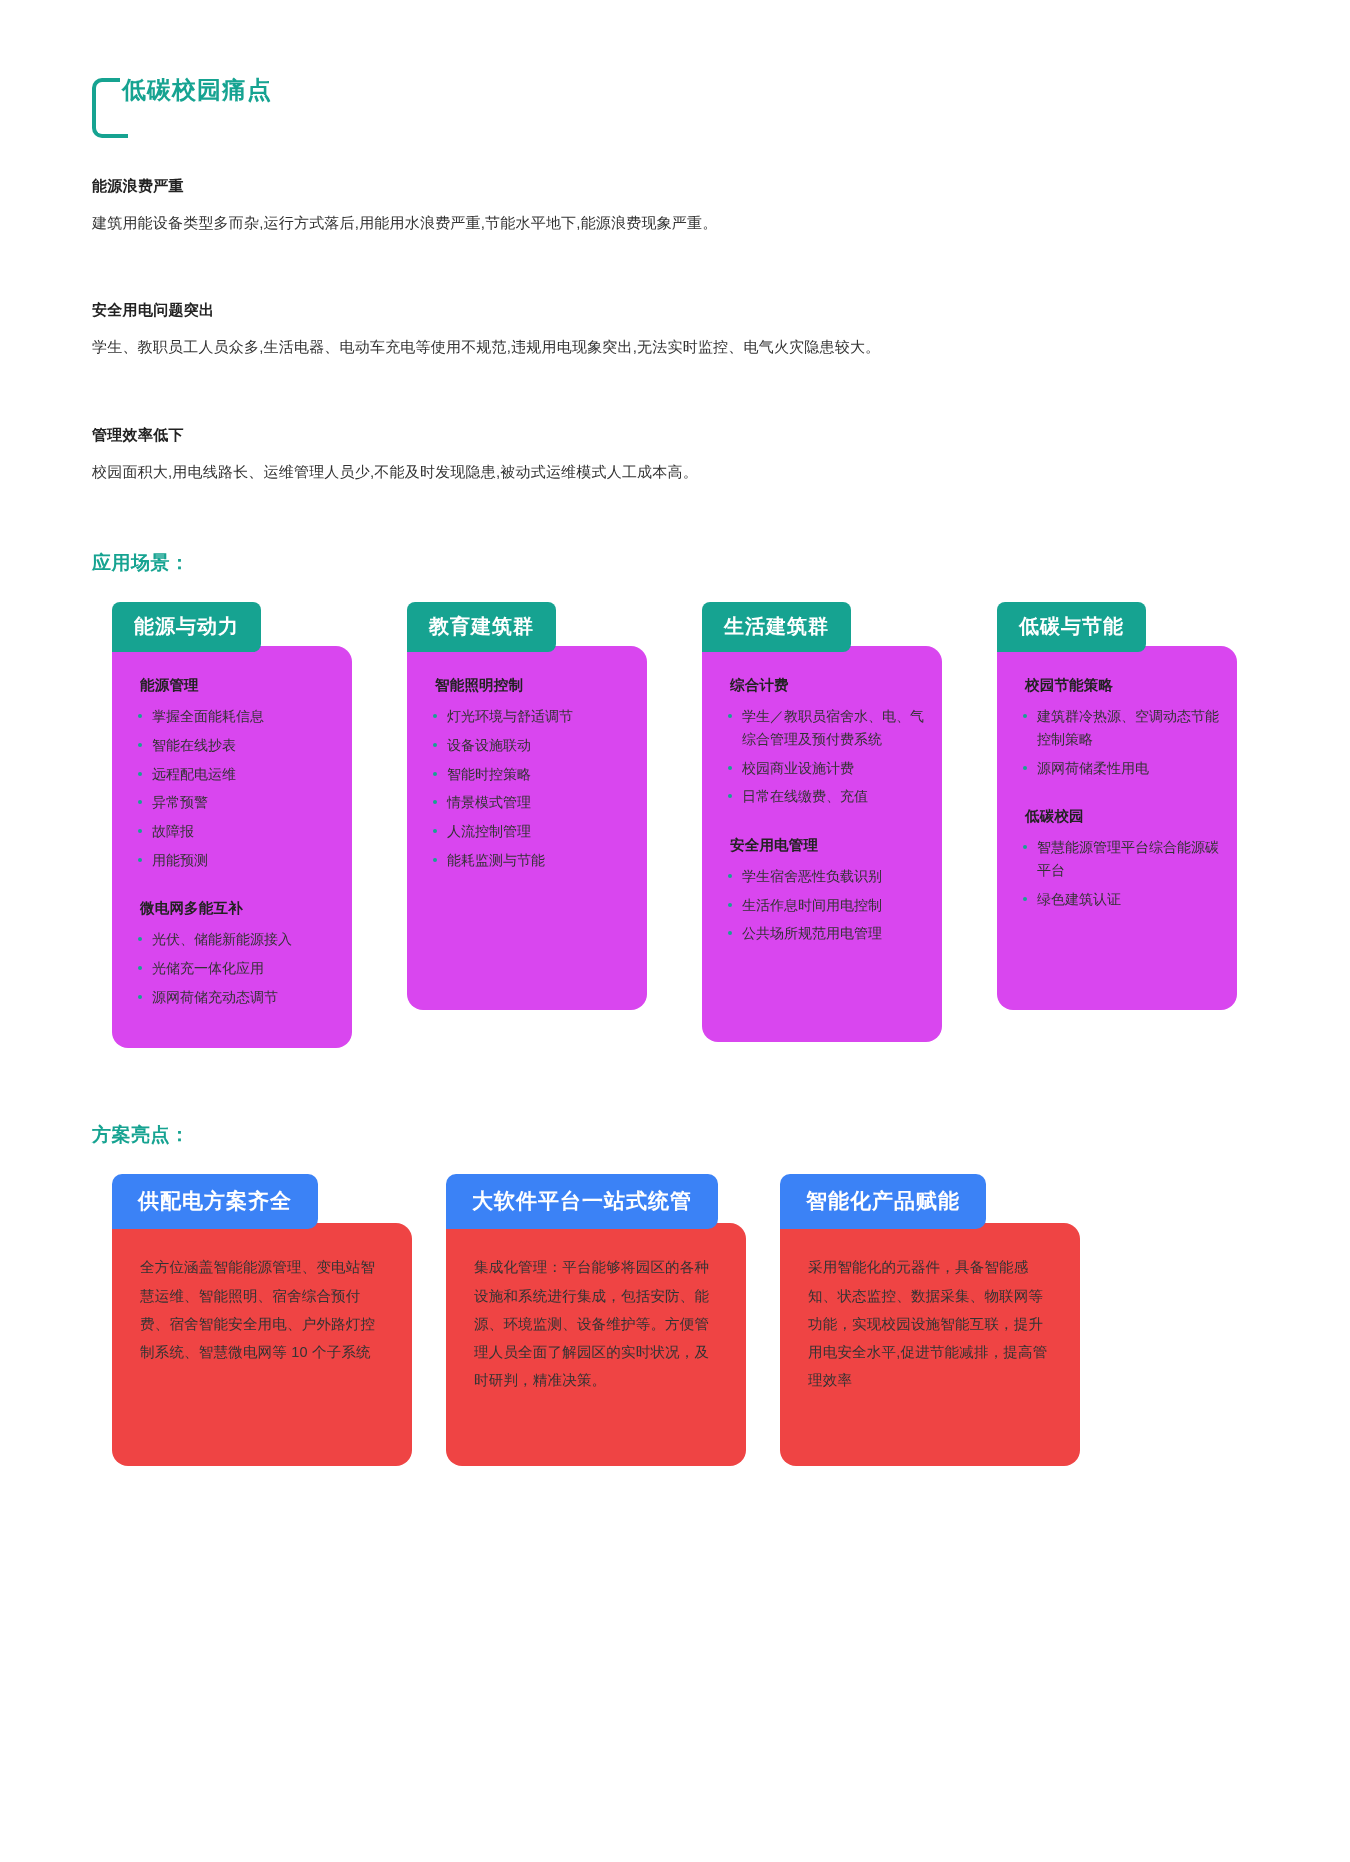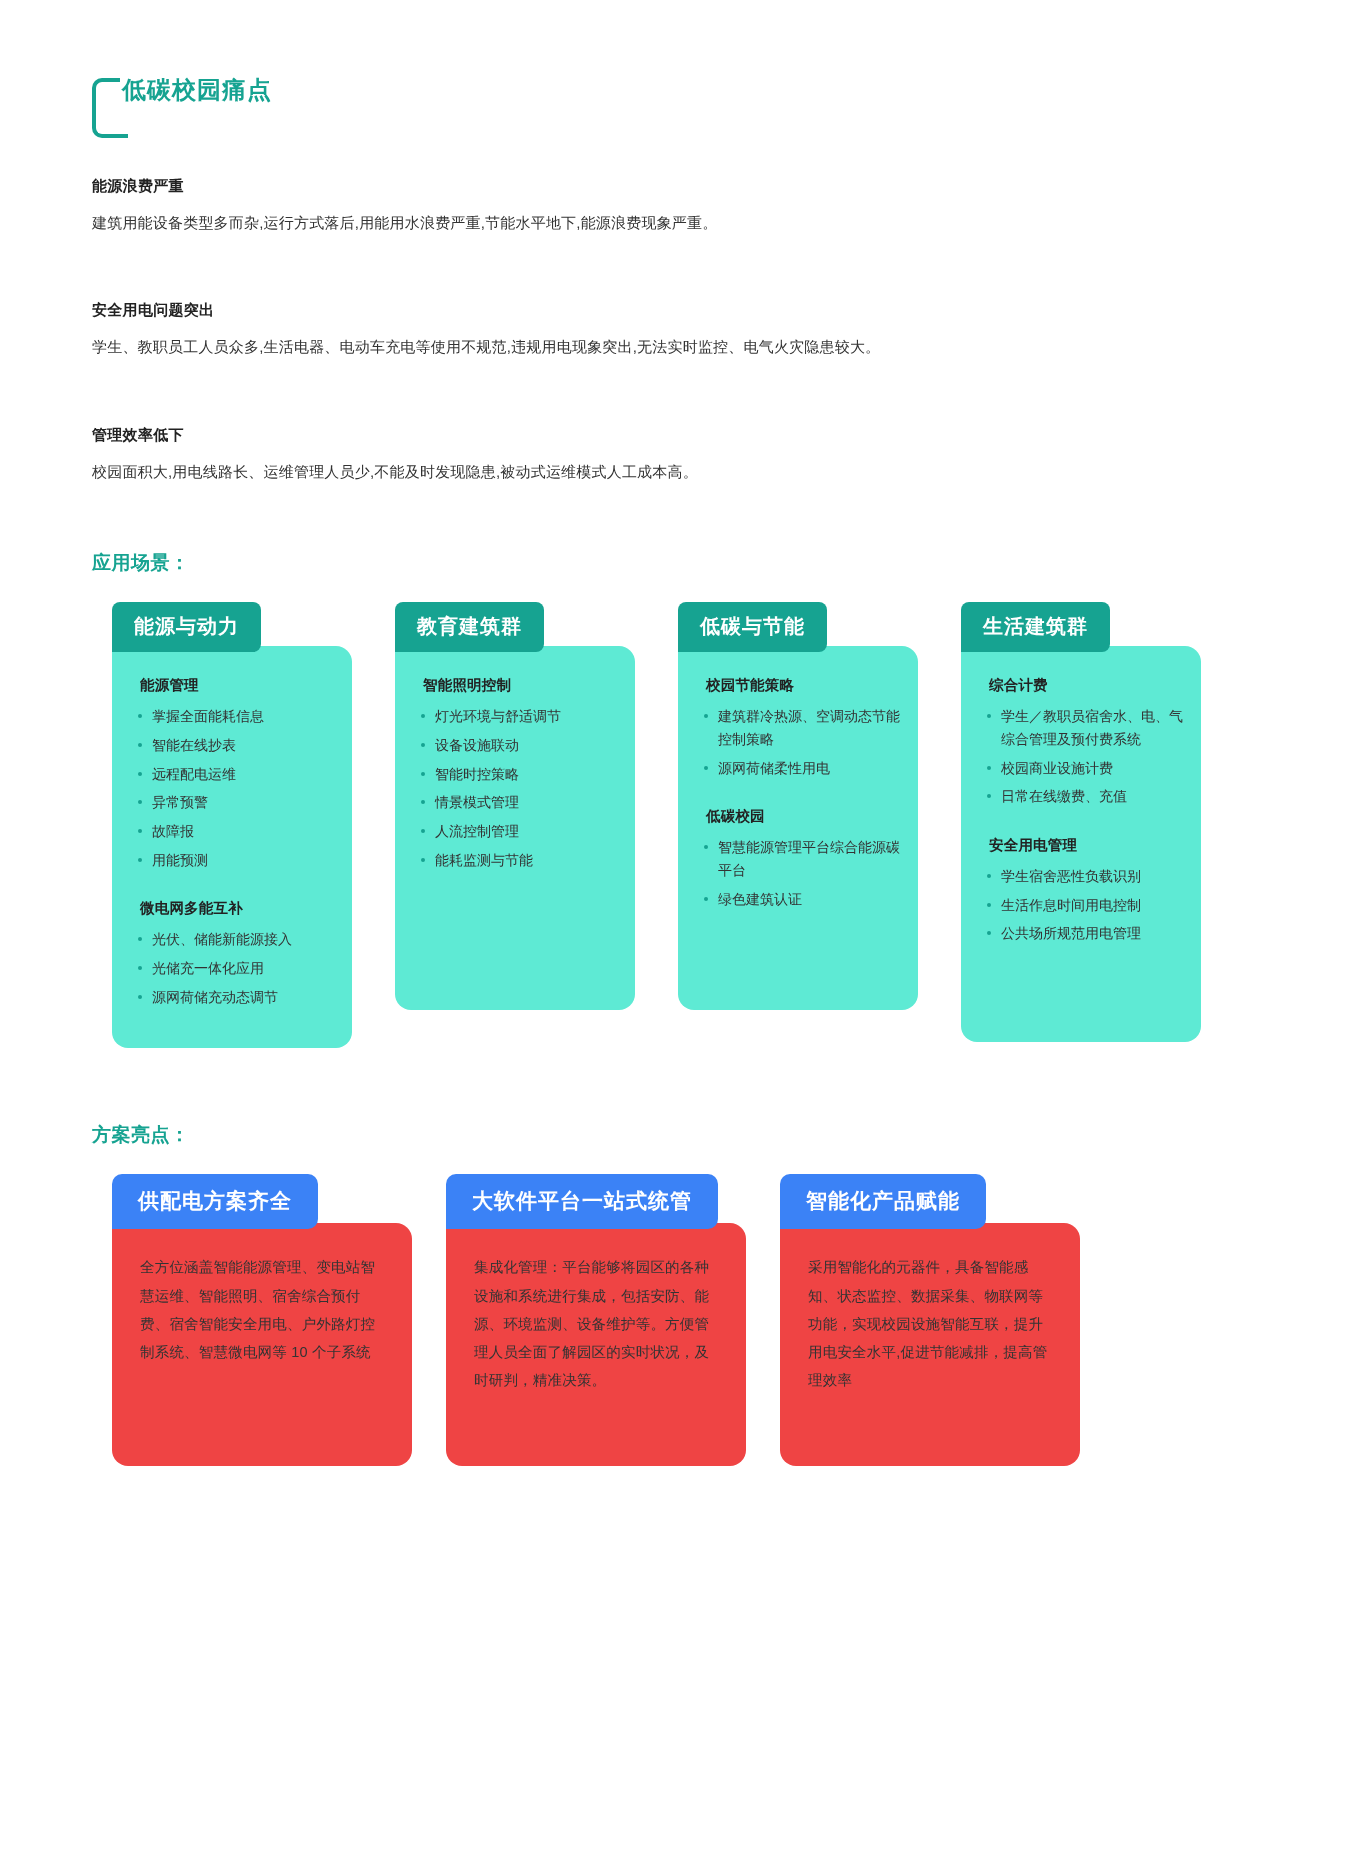--- a/index.html
+++ b/index.html
@@ -87,41 +87,41 @@
     font-weight: bold;
     color: #16a391;
     margin: 36px 0 26px 92px;
     letter-spacing: .5px;
   }
 
   
   .scene-row {
     margin: 0 0 0 112px;
     display: flex;
-    gap: 43px;
+    gap: 55px;
     align-items: flex-start;
   }
   .scene-card {
     width: 240px;
     position: relative;
   }
   .scene-tab {
     display: inline-block;
     background: #16a391;
     color: #ffffff;
     font-size: 20px;
     font-weight: bold;
     padding: 11px 22px 12px 22px;
     border-radius: 8px 8px 8px 0;
     letter-spacing: 1px;
     position: relative;
     z-index: 3;
   }
   .scene-body {
-    background: #5eead4;
+    background: #d946ef;
     border-radius: 0 16px 16px 16px;
     margin-top: -6px;
     padding: 30px 16px 34px 22px;
     min-height: 300px;
     position: relative;
     z-index: 1;
   }
   .scene-card.tall .scene-body { min-height: 332px; }
   .grp-title {
     font-size: 14.5px;
@@ -257,54 +257,54 @@
           <li>灯光环境与舒适调节</li>
           <li>设备设施联动</li>
           <li>智能时控策略</li>
           <li>情景模式管理</li>
           <li>人流控制管理</li>
           <li>能耗监测与节能</li>
         </ul>
       </div>
     </div>
 
+    <div class="scene-card tall">
+      <div class="scene-tab">生活建筑群</div>
+      <div class="scene-body">
+        <div class="grp-title">综合计费</div>
+        <ul class="bullets">
+          <li>学生／教职员宿舍水、电、气综合管理及预付费系统</li>
+          <li>校园商业设施计费</li>
+          <li>日常在线缴费、充值</li>
+        </ul>
+        <div class="grp-title spaced">安全用电管理</div>
+        <ul class="bullets">
+          <li>学生宿舍恶性负载识别</li>
+          <li>生活作息时间用电控制</li>
+          <li>公共场所规范用电管理</li>
+        </ul>
+      </div>
+    </div>
+
     <div class="scene-card">
       <div class="scene-tab">低碳与节能</div>
       <div class="scene-body">
         <div class="grp-title">校园节能策略</div>
         <ul class="bullets">
           <li>建筑群冷热源、空调动态节能控制策略</li>
           <li>源网荷储柔性用电</li>
         </ul>
         <div class="grp-title spaced">低碳校园</div>
         <ul class="bullets">
           <li>智慧能源管理平台综合能源碳平台</li>
           <li>绿色建筑认证</li>
         </ul>
       </div>
     </div>
 
-    <div class="scene-card tall">
-      <div class="scene-tab">生活建筑群</div>
-      <div class="scene-body">
-        <div class="grp-title">综合计费</div>
-        <ul class="bullets">
-          <li>学生／教职员宿舍水、电、气综合管理及预付费系统</li>
-          <li>校园商业设施计费</li>
-          <li>日常在线缴费、充值</li>
-        </ul>
-        <div class="grp-title spaced">安全用电管理</div>
-        <ul class="bullets">
-          <li>学生宿舍恶性负载识别</li>
-          <li>生活作息时间用电控制</li>
-          <li>公共场所规范用电管理</li>
-        </ul>
-      </div>
-    </div>
-
   </div>
 
   
   <div class="section-heading" style="margin-top:74px;">方案亮点：</div>
 
   <div class="highlight-row">
 
     <div class="hl-card">
       <div class="hl-tab">供配电方案齐全</div>
       <div class="hl-body">全方位涵盖智能能源管理、变电站智慧运维、智能照明、宿舍综合预付费、宿舍智能安全用电、户外路灯控制系统、智慧微电网等 10 个子系统</div>

